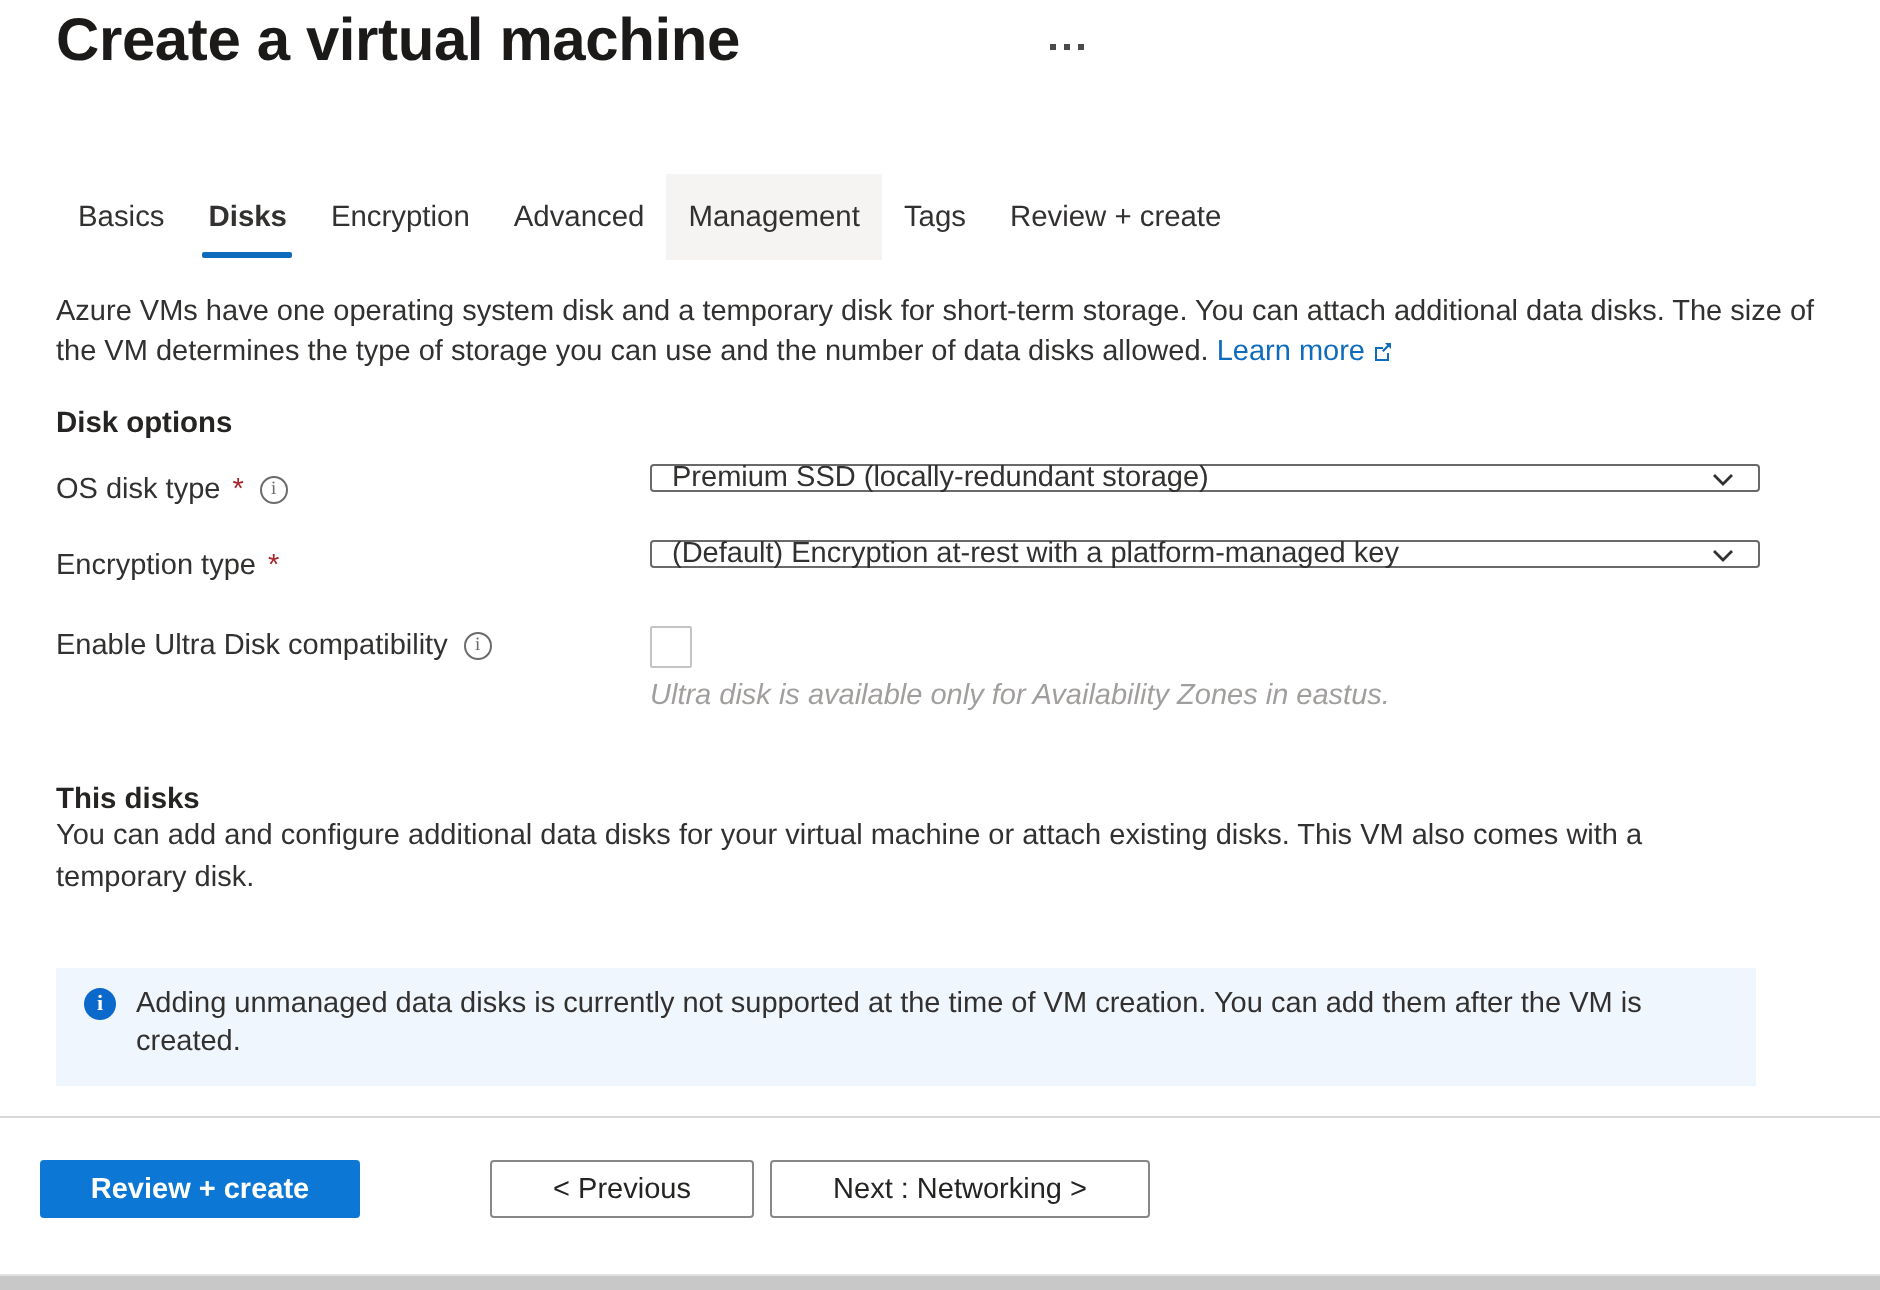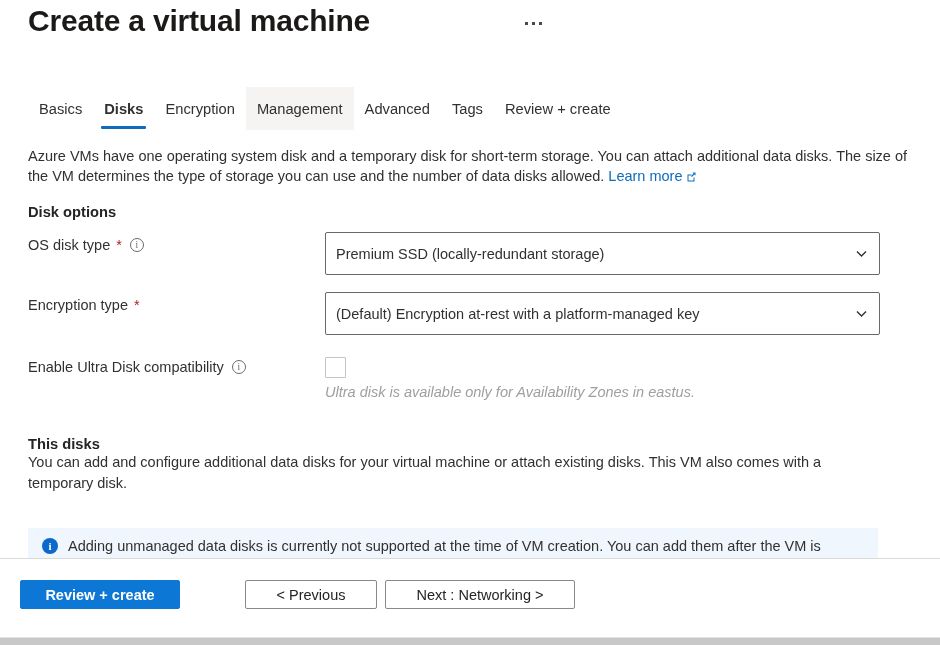--- a/index.html
+++ b/index.html
@@ -68,21 +68,21 @@
     color: #323130;
   }
   .req { color: #a4262c; font-weight: 400; margin-left: 1px; }
   .info-icon {
     width: 14px; height: 14px; border: 1px solid #6b6b6b; border-radius: 50%;
     display: inline-flex; align-items: center; justify-content: center;
     color: #6b6b6b; flex: 0 0 14px; cursor: pointer; margin-left: 3px;
   }
   .info-icon::before { content: "i"; font-size: 9.5px; font-family: "Liberation Serif", serif; }
   .select {
-    width: 555px; height: 43px;
+    width: 555px; height: 14px;
     border: 1px solid #696969; border-radius: 2px;
     background: #fff;
     display: flex; align-items: center;
     padding: 0 10px;
     cursor: pointer;
     color: #323130;
   }
   .select .sel-text { flex: 1; white-space: nowrap; overflow: hidden; }
   .chev { flex: 0 0 auto; margin-left: 8px; display: flex; }
 
@@ -152,22 +152,22 @@
           <i></i>
           <i></i>
           <i></i>
         </span>
     </div>
 
     <div class="tabs">
       <div class="tab">Basics</div>
       <div class="tab active">Disks</div>
       <div class="tab">Encryption</div>
+      <div class="tab">Advanced</div>
       <div class="tab hovered">Management</div>
-      <div class="tab">Advanced</div>
       <div class="tab">Tags</div>
       <div class="tab">Review + create</div>
     </div>
 
     <p class="intro">
       <span>Azure VMs have one operating system disk and a temporary disk for short-term storage. You can attach additional data disks. The size of the VM determines the type of storage you can use and the number of data disks allowed.</span>
       <a class="link"><span>Learn more</span><span class="ext-icon"><svg width="11" height="11" viewBox="0 0 11 11">
               <path d="M1.5 3.5 h4 v1 h-3 v5 h5 v-3 h1 v4 h-7 z" fill="#0f6cbd"></path>
               <path d="M6.5 1.5 h3 v3 l-1.1-1.1 -2.6 2.6 -0.8-0.8 2.6-2.6 z" fill="#0f6cbd"></path>
             </svg></span></a>

